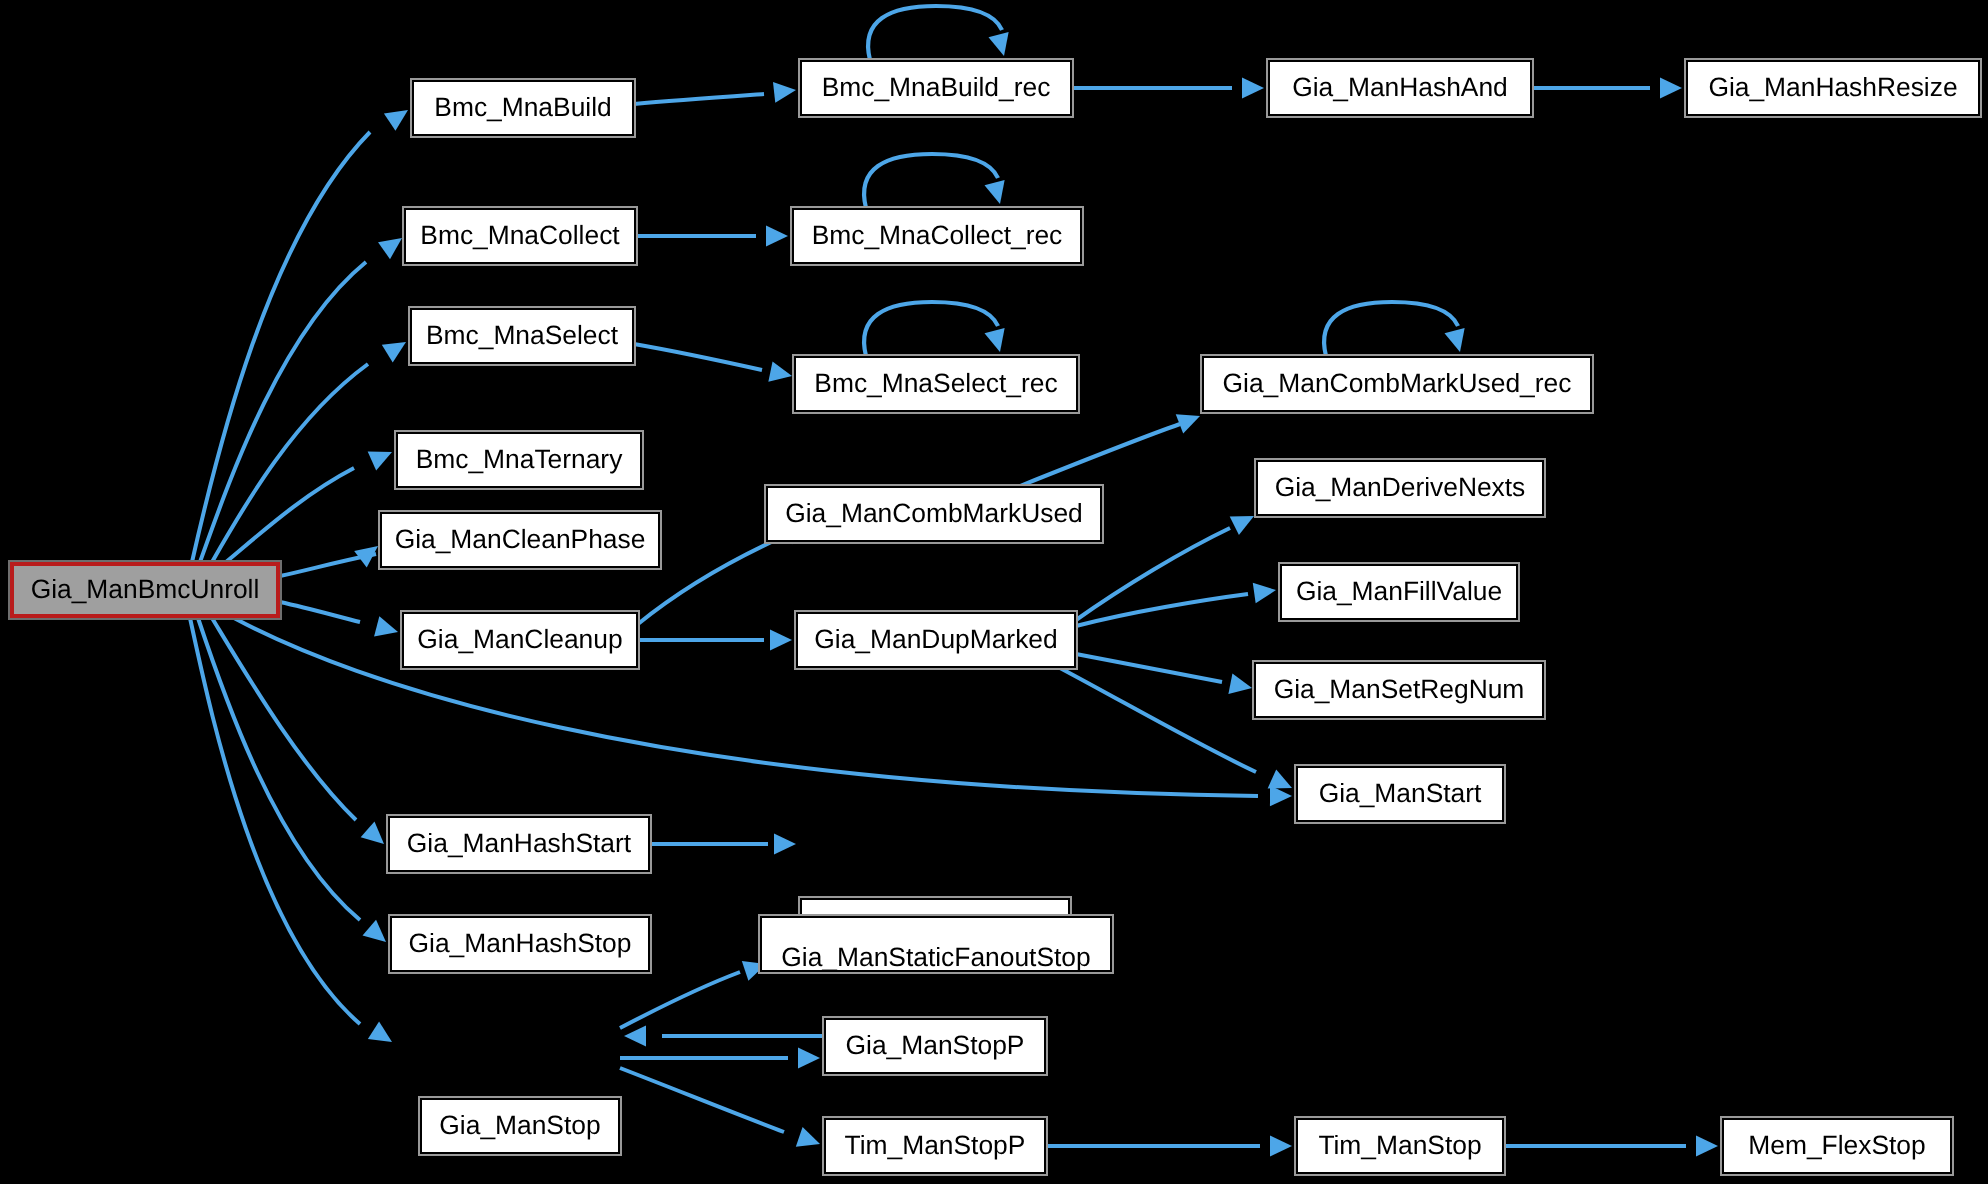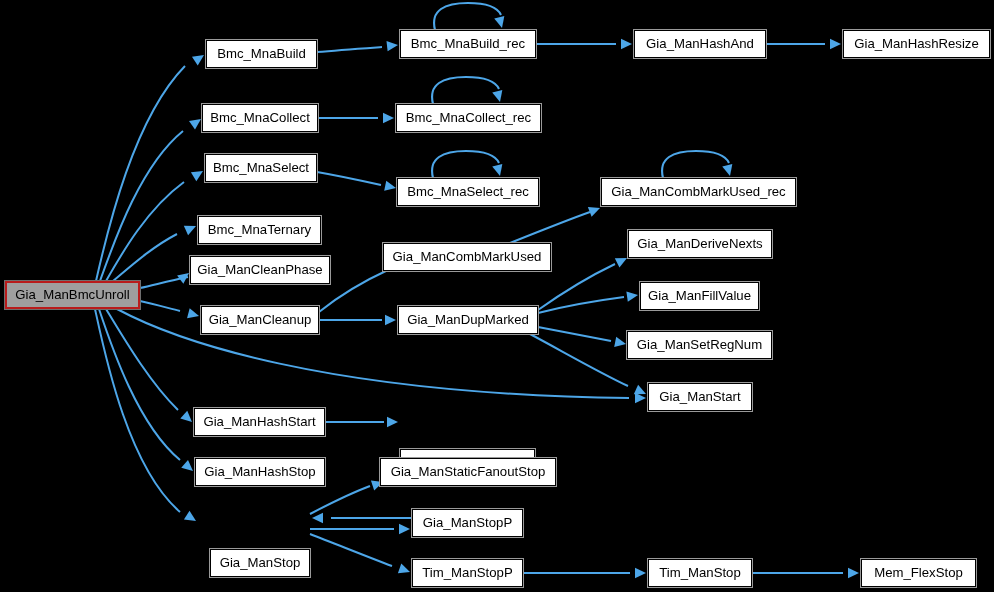--- a/index.html
+++ b/index.html
@@ -249,21 +249,21 @@
     </div>
     <div class="node" style="left: 194px; top: 408px; width: 131px; height: 28px;">
       <span class="label">Gia_ManHashStart</span>
     </div>
     <div class="node" style="left: 400px; top: 408px; width: 135px; height: 28px; margin-top: 41px;">
       <span class="label">Gia_ManHashAlloc</span>
     </div>
     <div class="node" style="left: 195px; top: 458px; width: 130px; height: 28px;">
       <span class="label">Gia_ManHashStop</span>
     </div>
-    <div class="node" style="left: 380px; top: 458px; width: 176px; height: 28px;">
+    <div class="node" style="left: 380px; top: 458px; width: 176px; height: 28px; align-items: flex-end;">
       <span class="label">Gia_ManStaticFanoutStop</span>
     </div>
     <div class="node" style="left: 210px; top: 509px; width: 100px; height: 28px; margin-top: 40px;">
       <span class="label">Gia_ManStop</span>
     </div>
     <div class="node" style="left: 412px; top: 509px; width: 111px; height: 28px;">
       <span class="label">Gia_ManStopP</span>
     </div>
     <div class="node" style="left: 412px; top: 559px; width: 111px; height: 28px;">
       <span class="label">Tim_ManStopP</span>

